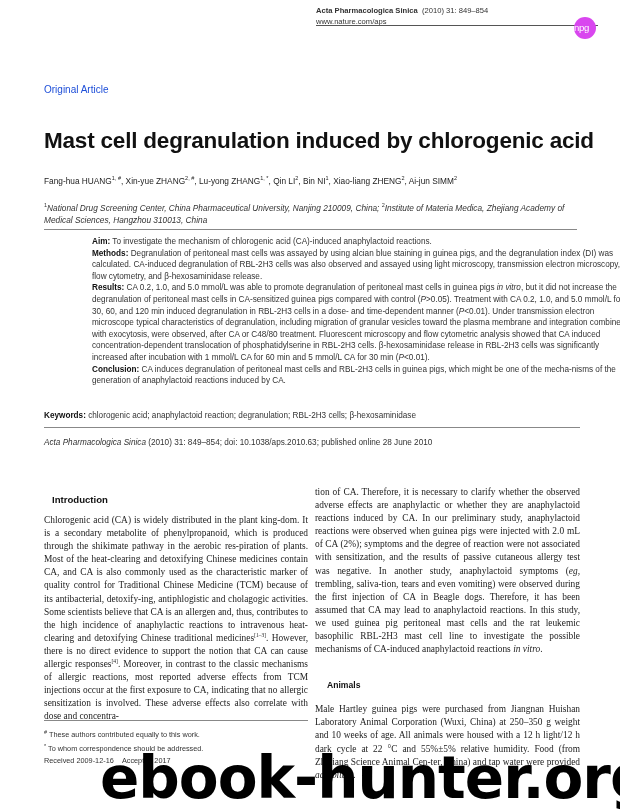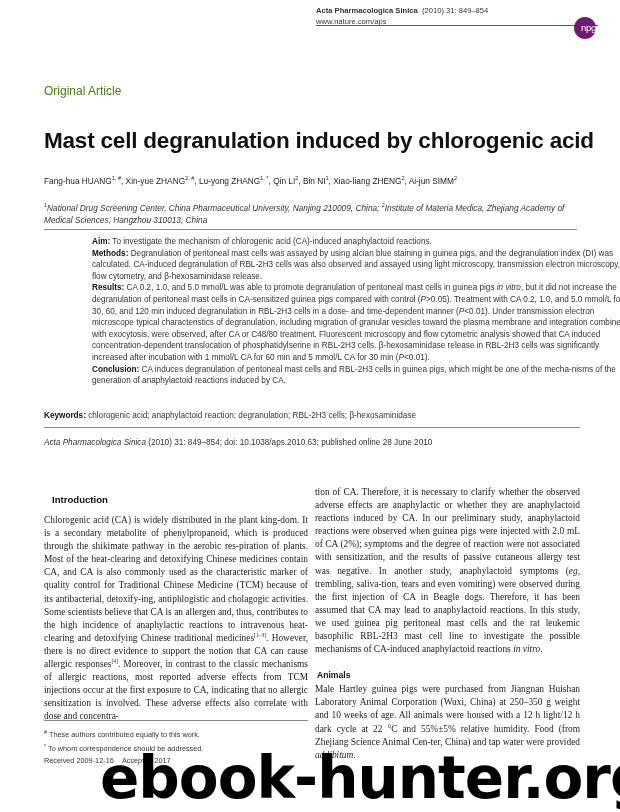--- a/index.html
+++ b/index.html
@@ -5,42 +5,42 @@
   html, body { margin:0; padding:0; background:#ffffff; }
   body { width:620px; height:812px; position:relative; overflow:hidden; color:#1a1a1a; }
   .sans { font-family: "Liberation Sans", "DejaVu Sans", sans-serif; }
   .serif { font-family: "Liberation Serif", "DejaVu Serif", serif; }
 
   
   .jhead { position:absolute; left:316px; top:6px; width:268px; font-size:7.6px; line-height:9.6px; color:#333; }
   .jhead .j-title { font-weight:bold; }
   .jhead .rule { position:absolute; left:0; top:19px; width:282px; height:0; border-top:0.8px solid #555; }
   .jhead .line3 { margin-top:1px; }
-  .npg { position:absolute; left:574px; top:17px; width:22px; height:22px; border-radius:50%; background:#701a75; color:#fff; font-size:9.5px; line-height:21px; text-align:right; letter-spacing:-0.3px; }
+  .npg { position:absolute; left:574px; top:17px; width:22px; height:22px; border-radius:50%; background:#d946ef; color:#fff; font-size:9.5px; line-height:21px; text-align:left; letter-spacing:-0.3px; }
 
-  .section-type { position:absolute; left:44px; top:84px; font-size:12px; color:#4d7c0f; }
+  .section-type { position:absolute; left:44px; top:84px; font-size:10px; color:#1d4ed8; }
   .title { position:absolute; left:44px; top:128px; font-size:22.5px; font-weight:bold; color:#111; letter-spacing:-0.2px; white-space:nowrap; }
   .authors { position:absolute; left:44px; top:175px; font-size:8.3px; color:#222; white-space:nowrap; }
   .authors sup { font-size:5.5px; }
   .affil { position:absolute; left:44px; top:199px; width:532px; font-size:8.3px; line-height:12.5px; font-style:italic; color:#333; }
   .affil sup { font-size:5.5px; font-style:normal; }
   .rule-h { position:absolute; height:0; border-top:0.8px solid #888; }
 
   .abstract { position:absolute; left:51px; top:236px; width:535px; font-size:8.2px; line-height:11.6px; color:#333;margin-left:41px; }
   .abstract p { margin:0; }
   .abstract b { color:#111; }
   .keywords { position:absolute; left:44px; top:411px; font-size:8.2px; color:#333; white-space:nowrap; }
   .keywords b { color:#111; }
   .citation { position:absolute; left:44px; top:438px; font-size:8.2px; color:#333; white-space:nowrap; }
 
   .col { position:absolute; top:486px; width:264px; font-size:9.4px; line-height:13.1px; color:#222; text-align:justify; }
   .col-left { left:44px; }
   .col-right { left:315px; width:265px; }
   .col h3 { margin:8px; font-size:9.6px; font-weight:bold; color:#111; line-height:12px; }
-  .col h4 { margin:2px; font-size:8.6px; font-weight:bold; color:#111; line-height:11px; }
+  .col h4 { margin:12px; font-size:8.6px; font-weight:bold; color:#111; line-height:11px; }
   .col p { margin:0; hyphens:manual; }
   .col sup { font-size:5.5px; line-height:0; }
   .gap { height:12px; }
 
   .footnotes { position:absolute; left:44px; top:727px; width:265px; font-size:7.3px; line-height:11.4px; color:#333; }
   .footnotes sup { font-size:5.5px; }
 
   .watermark { position:absolute; left:100px; top:748px; font-family:"DejaVu Sans","Liberation Sans",sans-serif; font-weight:bold; font-size:58px; color:#000; letter-spacing:-1px; line-height:60px; white-space:nowrap; }
 </style>
 </head>

